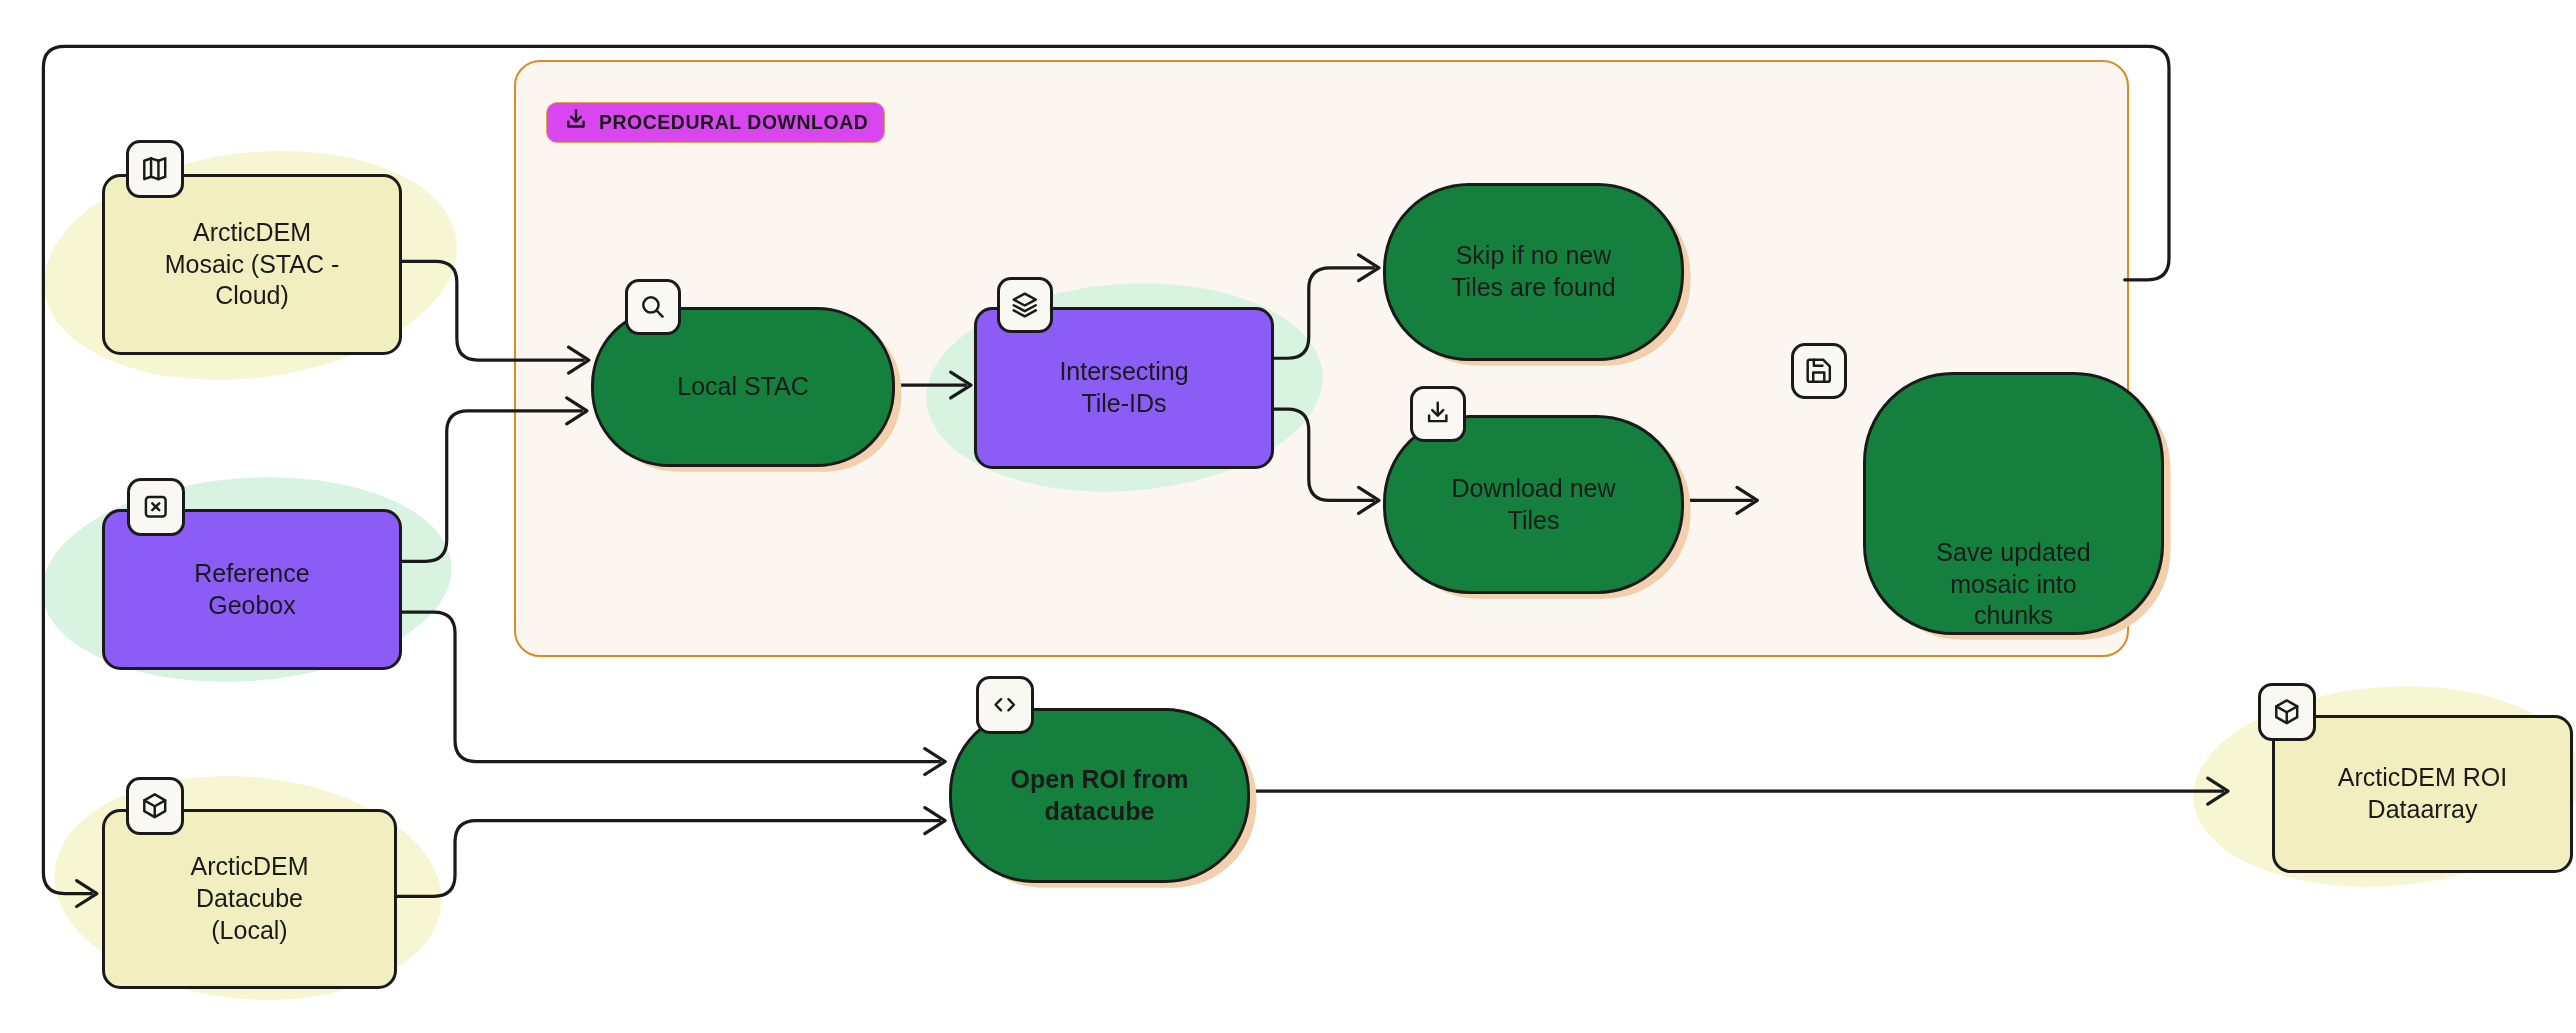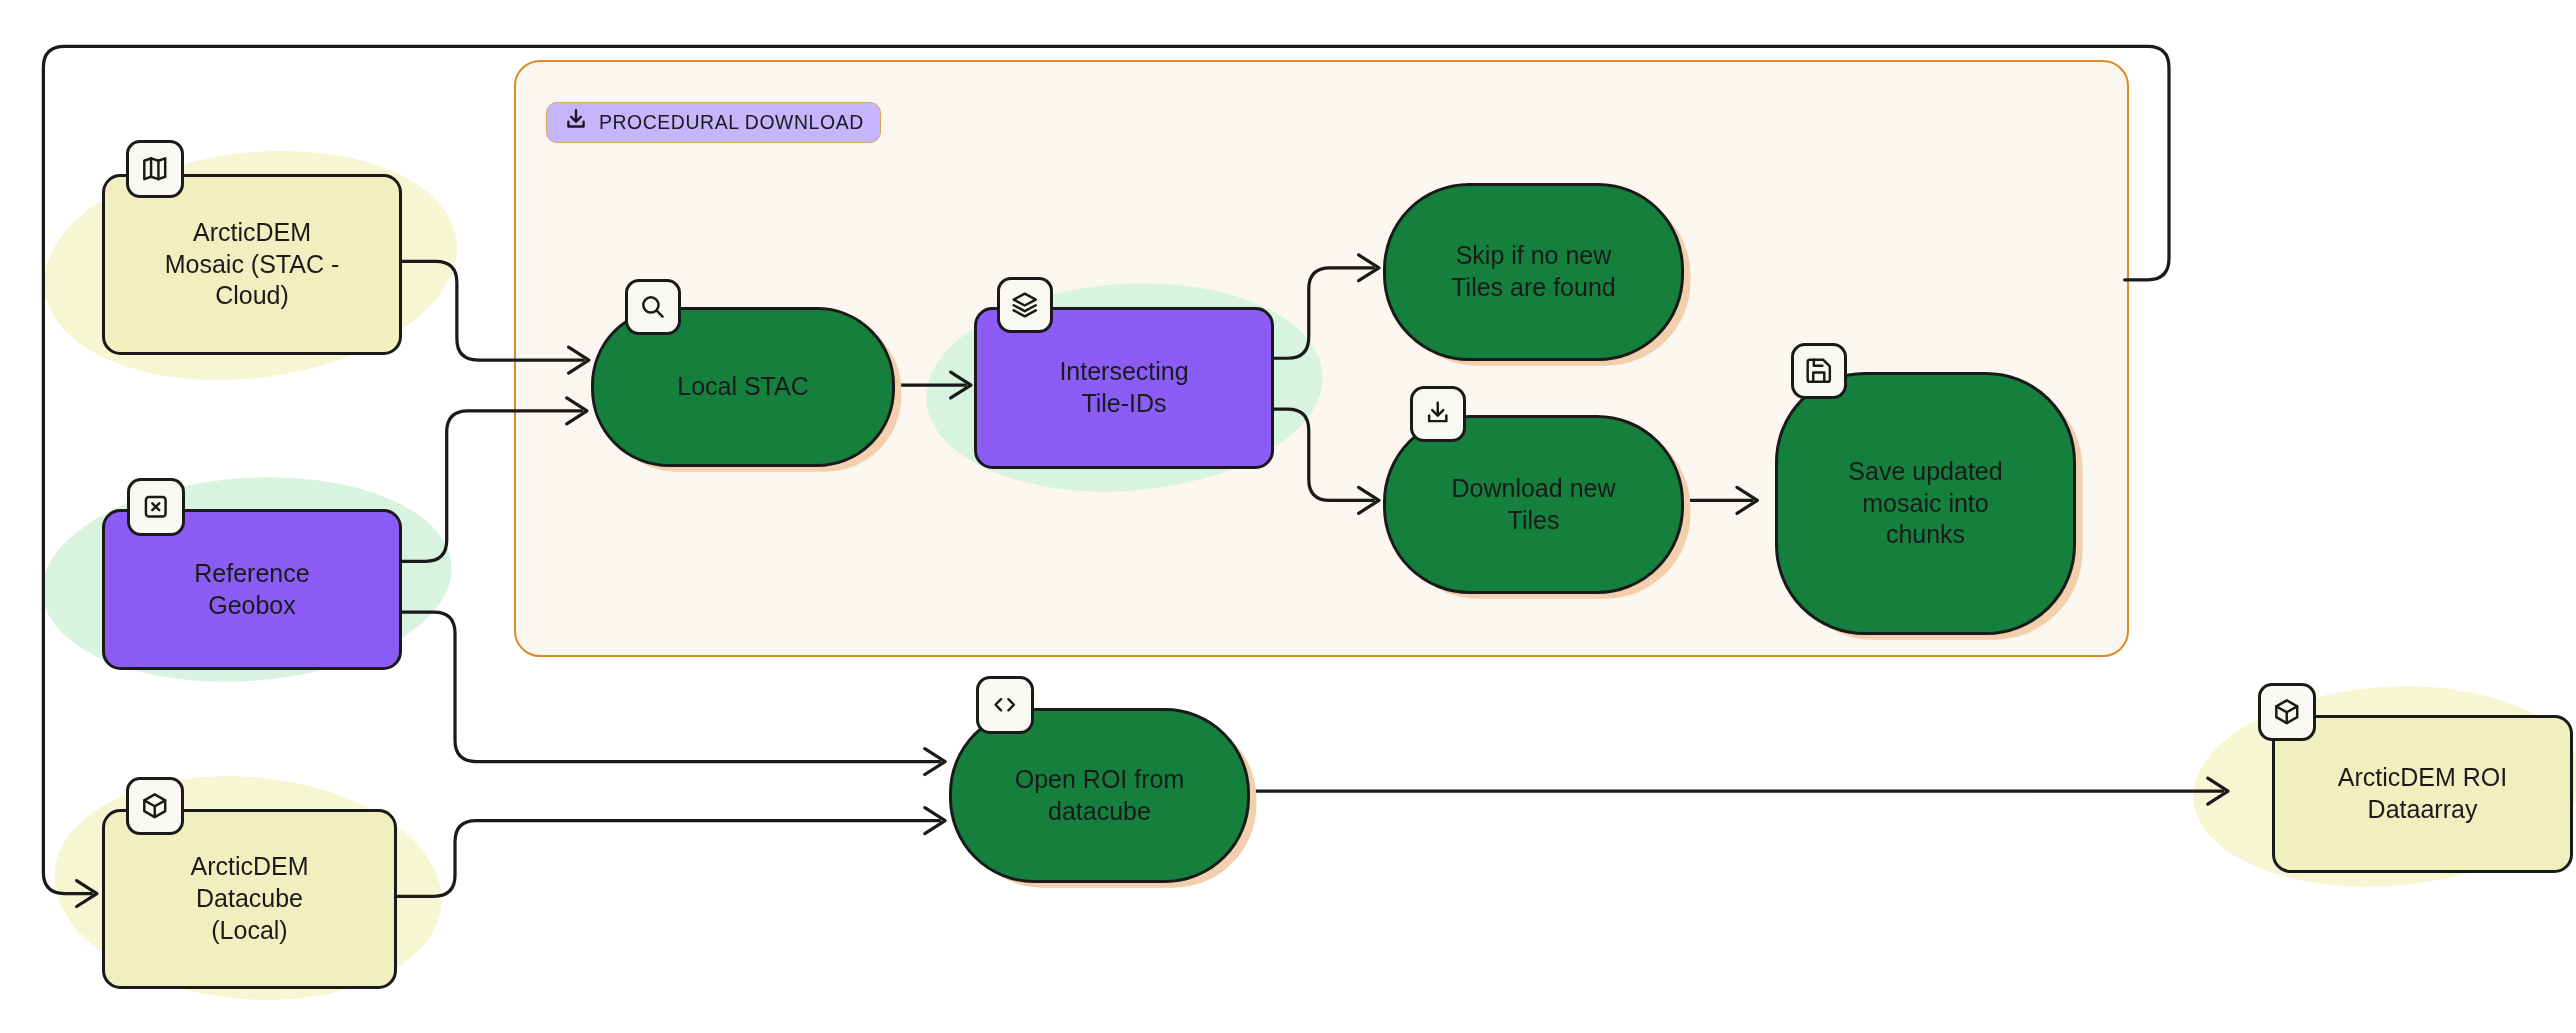--- a/index.html
+++ b/index.html
@@ -12,22 +12,22 @@
     overflow:hidden;
   }
   .blob{position:absolute;border-radius:50%;z-index:1;}
   .frame{
     position:absolute;left:514px;top:60px;width:1611px;height:593px;
     border:2.8px solid #d98c26;border-radius:26px;background:#fbf7f0;z-index:0;
   }
   .frame-label{
     position:absolute;left:546px;top:102px;height:39px;
     display:flex;align-items:center;gap:10.2px;padding:0 15.7px;
-    border:1.8px solid #dca94f;border-radius:11px;background:#c4b5fd;
-    font-size:19.4px;font-weight:400;letter-spacing:0.6px;z-index:4;
+    border:1.8px solid #dca94f;border-radius:11px;background:#d946ef;
+    font-size:19.4px;font-weight:700;letter-spacing:0.6px;z-index:4;
   }
   .frame-label svg{width:26px;height:26px;stroke:#1a1a1a;stroke-width:2.2;fill:none;stroke-linecap:round;stroke-linejoin:round;}
   svg.wires{position:absolute;left:0;top:0;z-index:2;pointer-events:none;}
   svg.wires path{stroke:#1a1a1a;stroke-width:3.5;fill:none;stroke-linecap:round;stroke-linejoin:round;}
   .node{
     position:absolute;z-index:3;
     border:3.2px solid #1a1a1a;
     display:flex;align-items:center;justify-content:center;
     text-align:center;font-size:25px;line-height:1.27;
     white-space:pre-line;
@@ -43,22 +43,22 @@
   .badge svg{width:29.5px;height:29.5px;stroke:#1a1a1a;stroke-width:2;fill:none;stroke-linecap:round;stroke-linejoin:round;}
 
   
   #n-mosaic   {left:102px; top:174px; width:294px; height:175px;}
   #n-geobox   {left:102px; top:509px; width:294px; height:155px;}
   #n-datacube {left:102px; top:809px; width:289px; height:174px;}
   #n-search   {left:591px; top:307px; width:298px; height:154px; border-radius:78px;}
   #n-tileids  {left:974px;top:307px; width:294px; height:156px;}
   #n-skip     {left:1383px;top:183px; width:295px; height:172px; border-radius:86px;}
   #n-download {left:1383px;top:415px; width:295px; height:173px; border-radius:87px;}
-  #n-save     {left:1775px;top:372px; width:295px; height:257px; border-radius:90px;}
-  #n-openroi  {left:949px;top:708px; width:295px; height:169px; border-radius:85px;}
+  #n-save     {left:1863px;top:372px; width:295px; height:257px; border-radius:90px;align-items:flex-end;}
+  #n-openroi  {left:949px;top:708px; width:295px; height:169px; border-radius:85px;font-weight:bold;}
   #n-dataarray{left:2232px;top:715px; width:295px; height:152px;margin-left:40px;}
 
   
   #b-mosaic   {left:126px; top:140px;}
   #b-geobox   {left:127px; top:478px;}
   #b-datacube {left:126px; top:777px;}
   #b-search   {left:625px; top:279px; width:50px;height:50px;}
   #b-tileids  {left:997px;top:277px; width:50px;height:50px;}
   #b-download {left:1410px;top:386px; width:50px;height:50px;}
   #b-save     {left:1791px;top:343px; width:50px;height:50px;}

